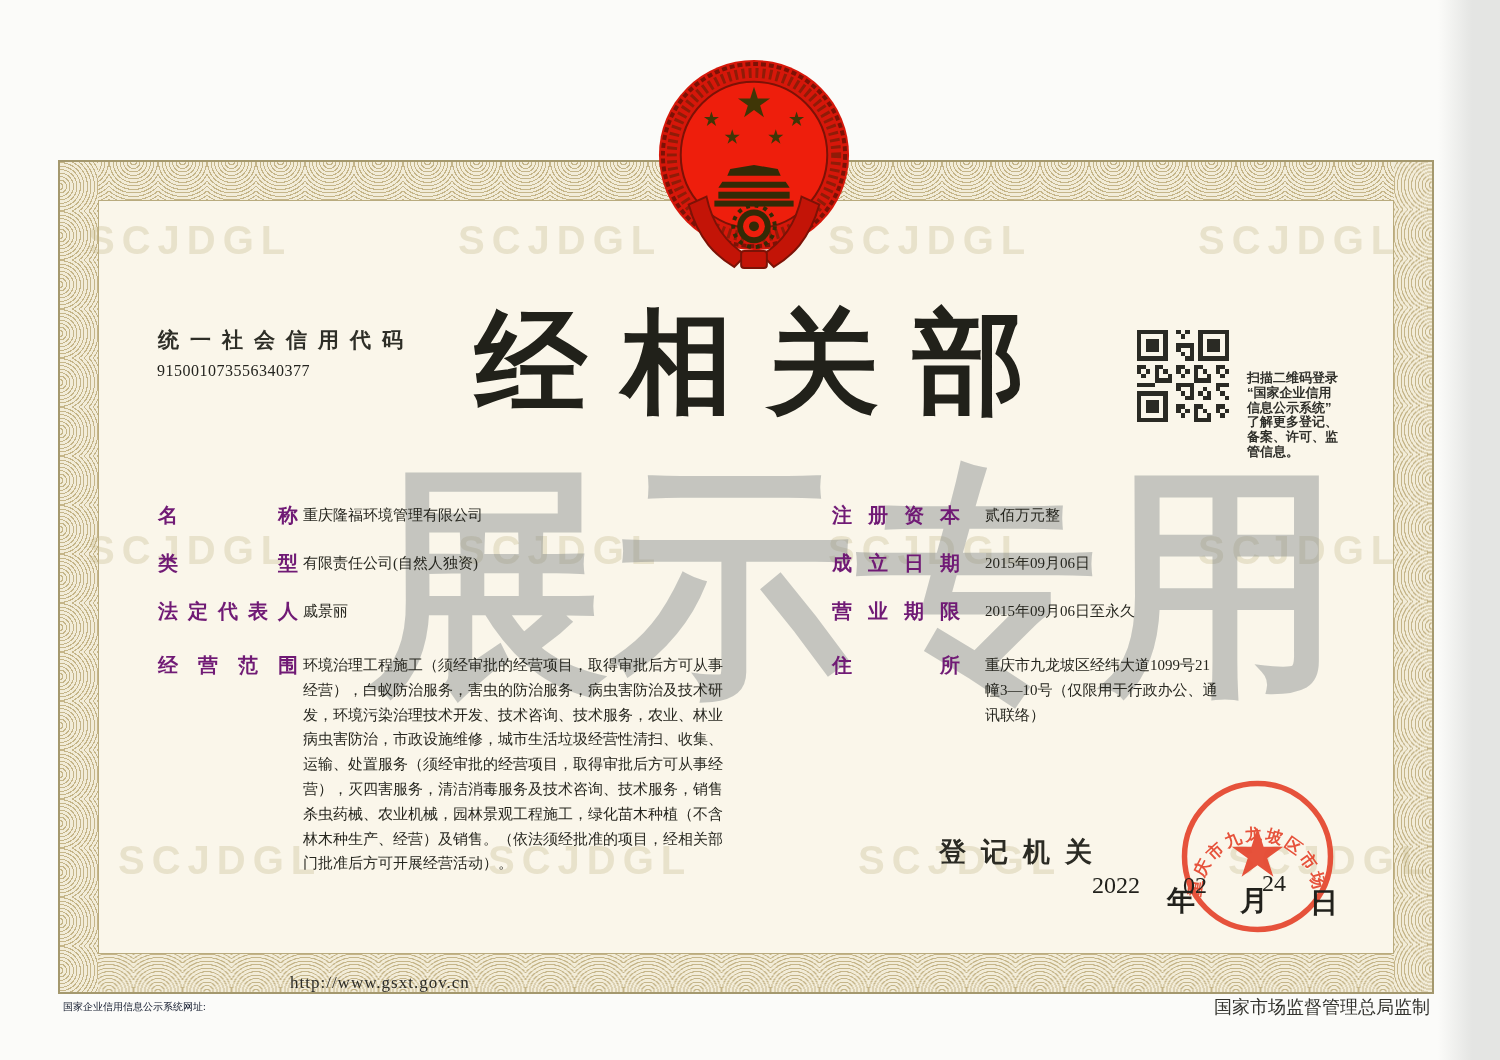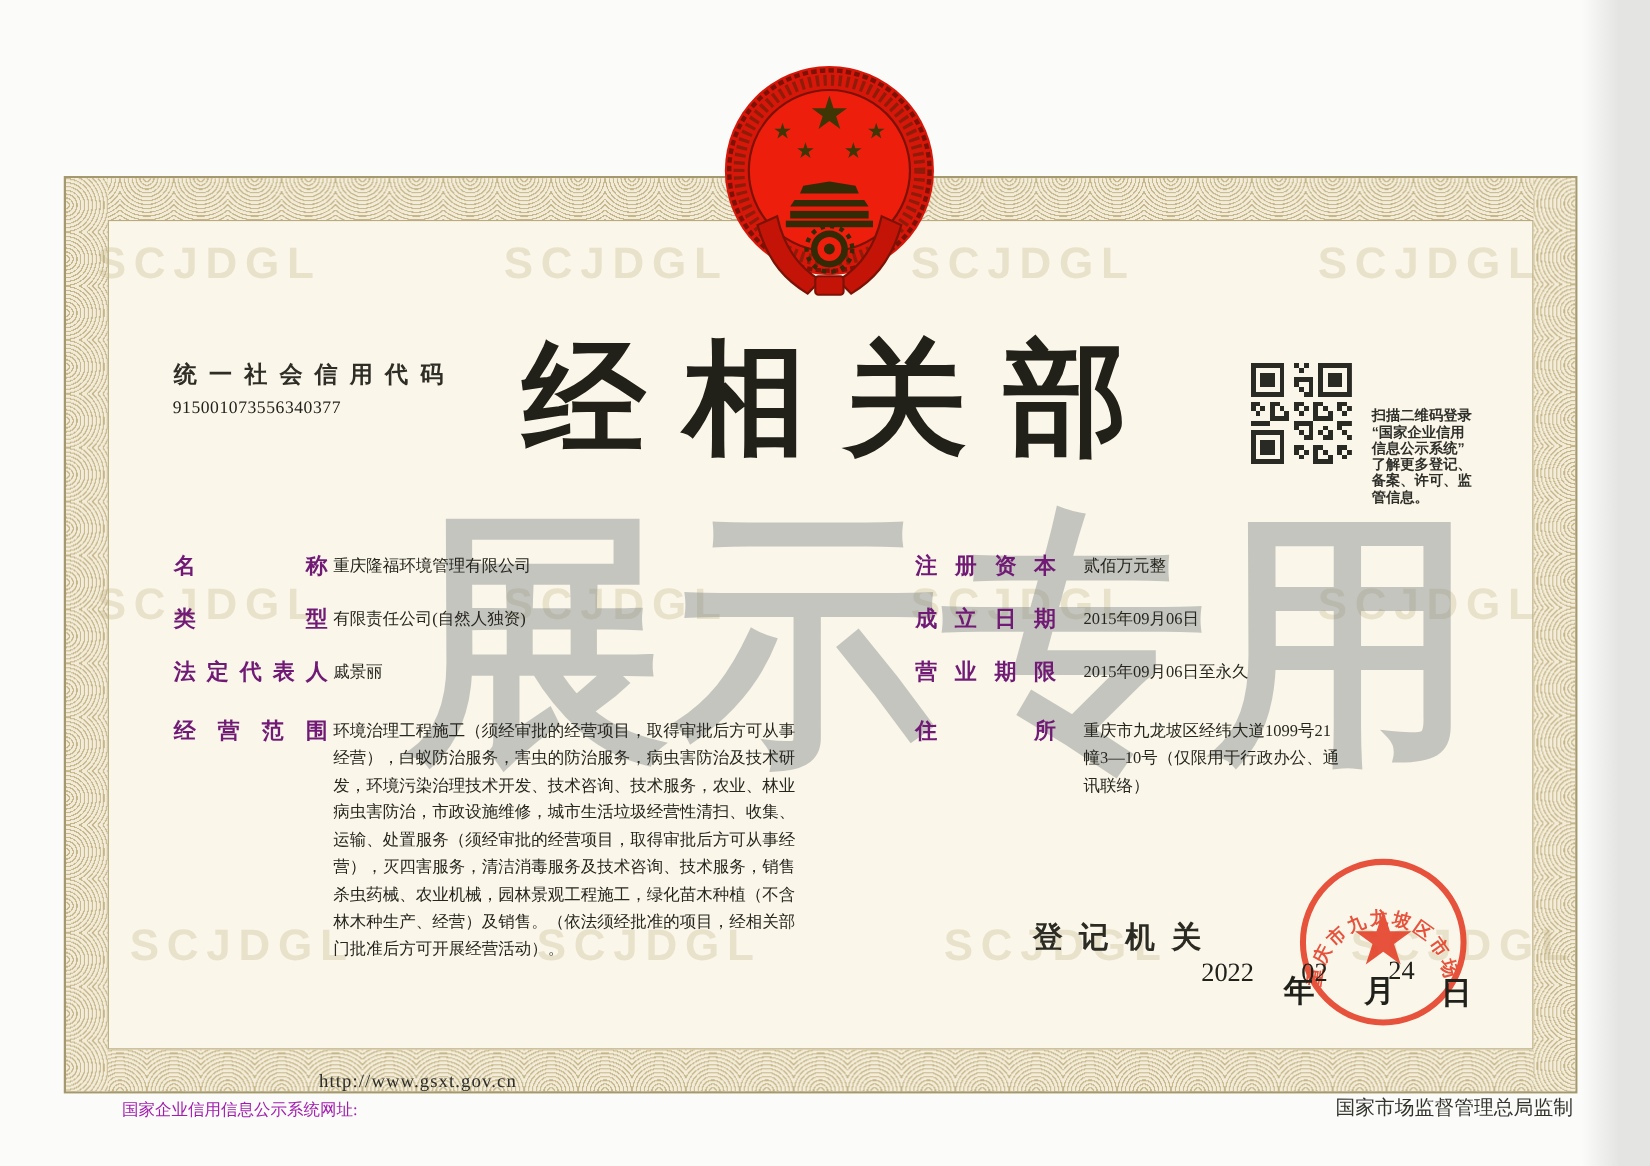--- a/index.html
+++ b/index.html
@@ -54,21 +54,21 @@
   .registry{position:absolute;left:939px;top:834px;font-size:27px;font-weight:700;
        letter-spacing:15px;color:#2b2b24;z-index:5;}
   .dt{position:absolute;color:#21211c;z-index:7;}
   .dt.num{font-family:"Liberation Serif",serif;font-size:24px;}
   .dt.unit{font-size:28px;font-weight:700;}
   .seal{position:absolute;left:1176px;top:775px;width:163px;height:163px;z-index:6;opacity:0.93;}
   
   .site-url{position:absolute;left:290px;top:973px;font-family:"Liberation Serif",serif;
        font-size:17px;letter-spacing:1px;color:#2c2c28;z-index:8;border-radius:10px;}
   .site-label{position:absolute;left:63px;top:1000px;font-family:"Liberation Serif",serif;
-       font-size:15px;color:#a21caf;z-index:8;margin-left:48px;}
+       font-size:10px;color:#0f172a;z-index:8;}
   .issuer{position:absolute;left:1214px;top:995px;font-family:"Liberation Serif",serif;
        font-size:18px;color:#33332e;z-index:8;}
   .emblem{position:absolute;left:655px;top:56px;width:198px;height:214px;z-index:6;}
 </style>
 </head>
 <body>
 
 <div class="edge-shade"></div>
 
 <div class="frame">

